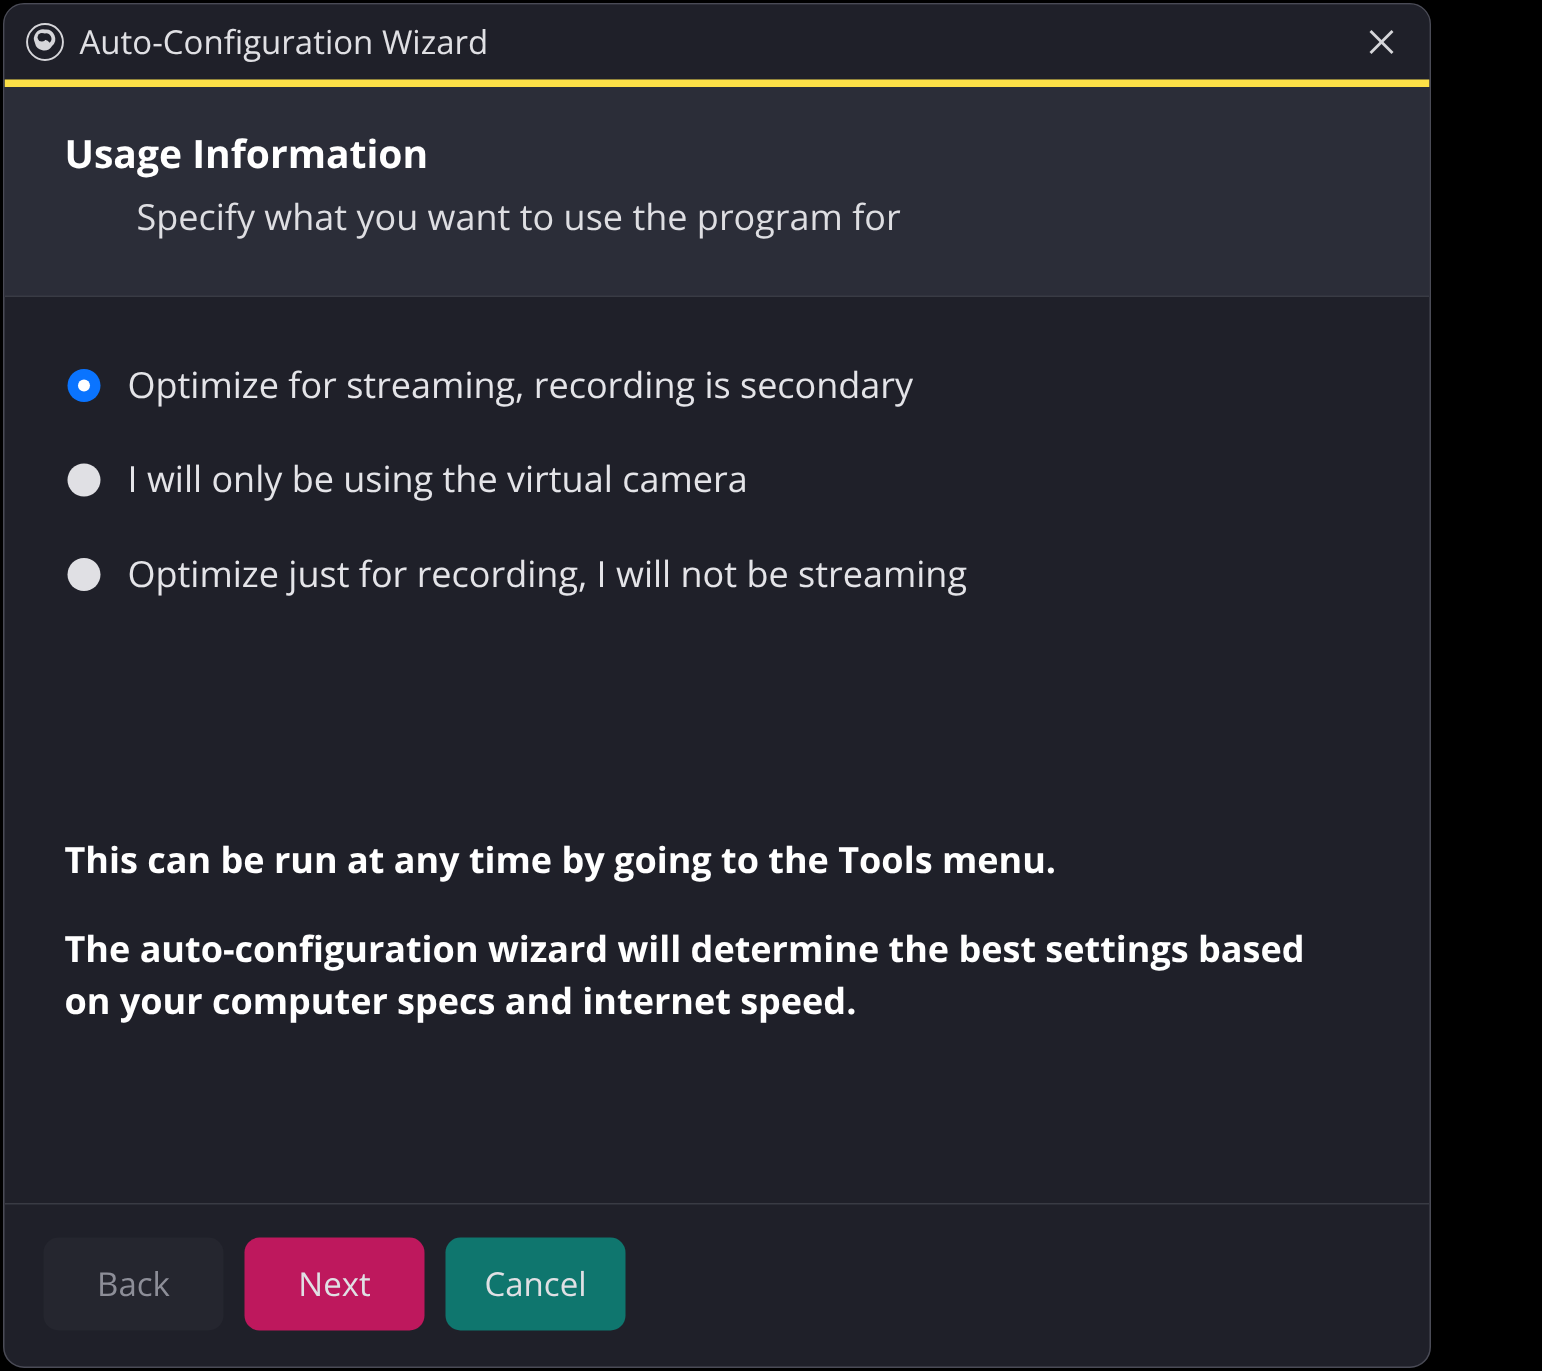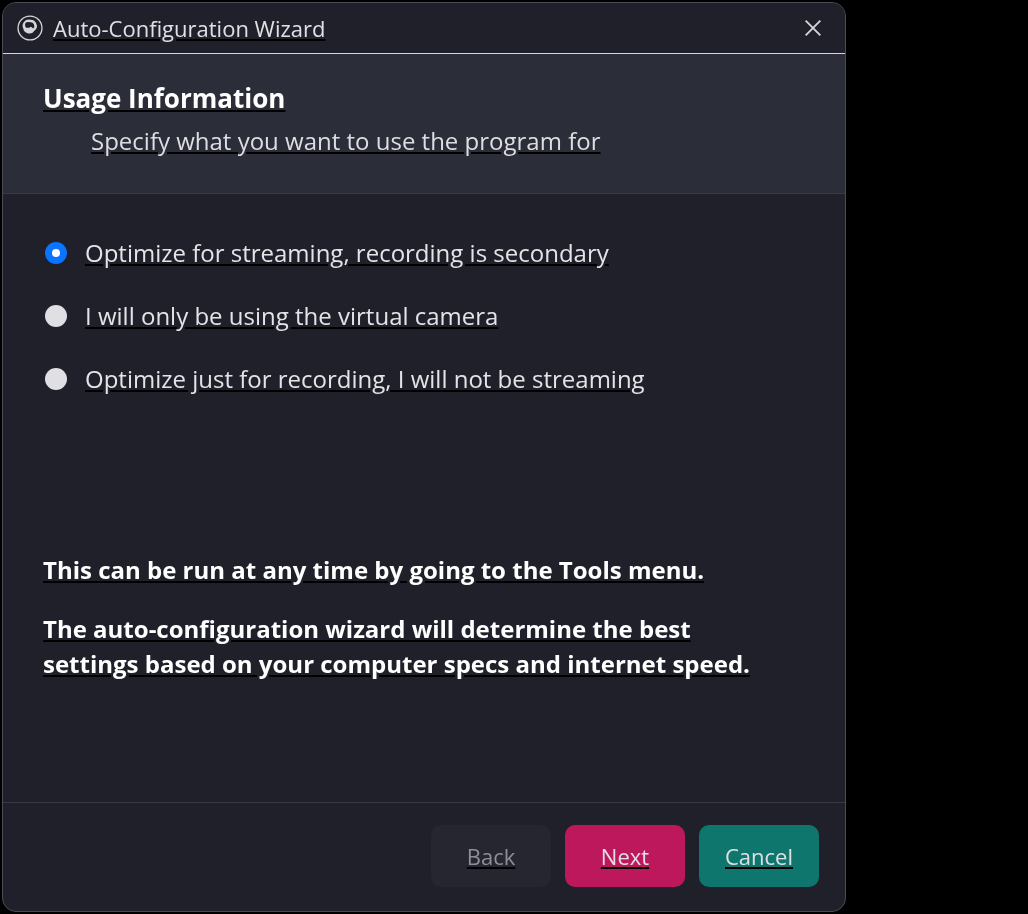--- a/index.html
+++ b/index.html
@@ -8,30 +8,29 @@
       box-sizing: border-box;
     }
     body {
       font-family: -apple-system, BlinkMacSystemFont, "Segoe UI", "Open Sans", sans-serif;
       background: #000;
       width: 1028px;
       height: 914px;
       overflow: hidden;
     }
     .window {
-      width: 844px;
+      width: 952px;
       height: 910px;
       margin: 2px;
       background: #1f2029;
       border: 1px solid #4a4b56;
       border-radius: 14px;
       display: flex;
       flex-direction: column;
       overflow: hidden;
-      text-decoration: underline;
     }
     .titlebar {
       display: flex;
       align-items: center;
       justify-content: space-between;
       padding: 10px 18px 10px 14px;
       background: #1f2029;
     }
     .titlebar-left {
       display: flex;
@@ -62,21 +61,21 @@
       justify-content: center;
       cursor: pointer;
     }
     .close-btn svg {
       width: 22px;
       height: 22px;
     }
     .header-panel {
       background: #2b2d38;
       padding: 26px 40px 36px 40px;
-      border-top: 1px solid #fde047;
+      border-top: 5px solid #fde047;
       border-bottom: 1px solid #393b44;
     }
     .header-title {
       color: #fff;
       font-size: 26px;
       font-weight: 700;
       margin-bottom: 8px;
     }
     .header-subtitle {
       color: #dedee2;
@@ -139,21 +138,20 @@
     .info-para {
       color: #fff;
       font-size: 24px;
       font-weight: 700;
       line-height: 1.45;
     }
     .footer {
       border-top: 1px solid #393b44;
       padding: 22px 26px 24px 26px;
       display: flex;
-      justify-content: flex-end;
       gap: 14px;
     }
     .btn {
       min-width: 120px;
       padding: 16px 24px;
       border-radius: 10px;
       font-size: 22px;
       font-weight: 400;
       text-align: center;
       cursor: pointer;

